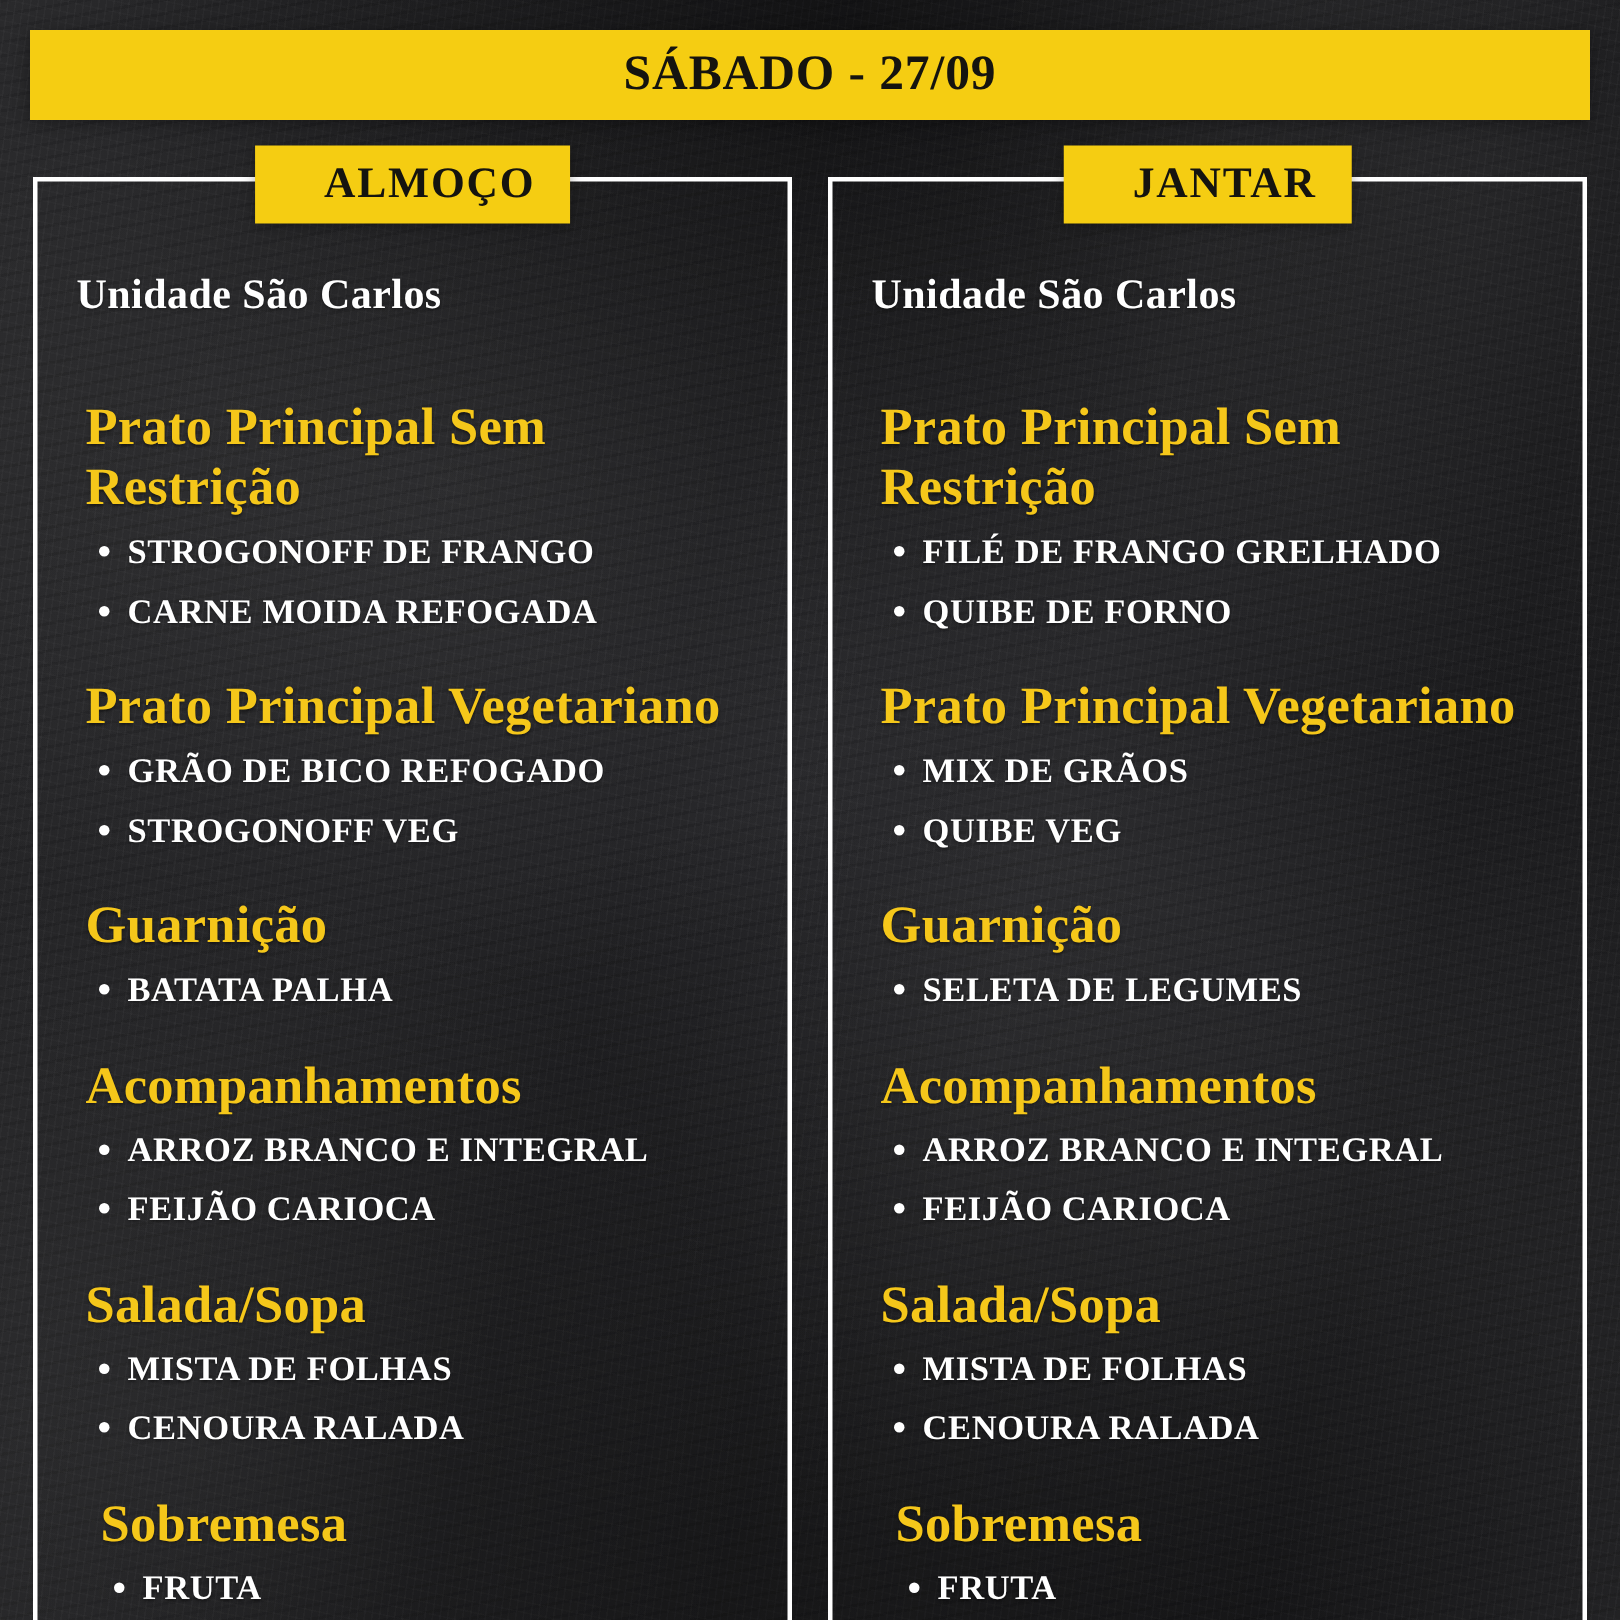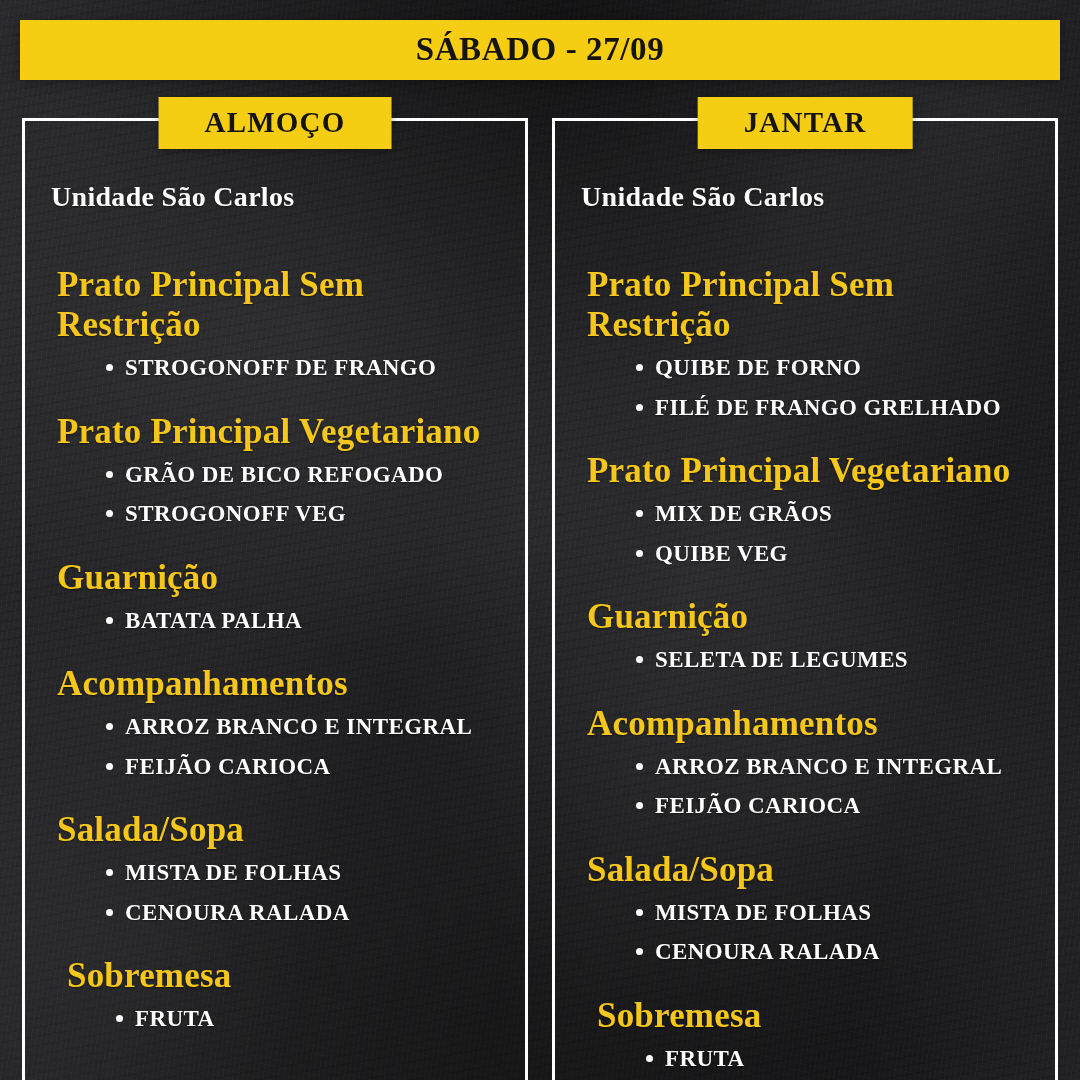--- a/index.html
+++ b/index.html
@@ -96,21 +96,21 @@
     position: absolute;
     top: -24px;
     left: 50%;
     transform: translateX(-50%);
     background: #f5cd12;
     color: #15140f;
     font-family: "Liberation Serif", serif;
     font-weight: bold;
     font-size: 29px;
     letter-spacing: 1.2px;
-    padding: 9px 46px 10px 46px;
+    padding: 9px 23px 10px 46px;
     white-space: nowrap;
     box-shadow: 0 2px 8px rgba(0,0,0,0.30);
   }
 
   .unit {
     text-align: left;
     color: #ffffff;
     font-family: "Liberation Serif", serif;
     font-weight: bold;
     font-size: 28px;
@@ -147,21 +147,20 @@
   }
   .items li {
     position: relative;
     color: #ffffff;
     font-family: "Liberation Serif", serif;
     font-weight: bold;
     font-size: 23px;
     letter-spacing: 0.4px;
     line-height: 1.72;
     text-shadow: 0 1px 2px rgba(0,0,0,0.45);
-    margin-left: 40px;
   }
   .items li:before {
     content: "";
     position: absolute;
     left: -19px;
     top: 16px;
     width: 7px;
     height: 7px;
     border-radius: 50%;
     background: #ffffff;
@@ -184,20 +183,21 @@
       <div class="panel">
         <div class="panel-title">ALMOÇO</div>
         <div class="unit">Unidade São Carlos</div>
 
         <div class="sections">
 
           <div class="section">
             <div class="section-title">Prato Principal Sem Restrição</div>
             <ul class="items">
               <li>STROGONOFF DE FRANGO</li>
+              <li>CARNE MOIDA REFOGADA</li>
             </ul>
           </div>
 
           <div class="section">
             <div class="section-title">Prato Principal Vegetariano</div>
             <ul class="items">
               <li>GRÃO DE BICO REFOGADO</li>
               <li>STROGONOFF VEG</li>
             </ul>
           </div>
@@ -237,22 +237,22 @@
 
       <div class="panel">
         <div class="panel-title">JANTAR</div>
         <div class="unit">Unidade São Carlos</div>
 
         <div class="sections">
 
           <div class="section">
             <div class="section-title">Prato Principal Sem Restrição</div>
             <ul class="items">
+              <li>FILÉ DE FRANGO GRELHADO</li>
               <li>QUIBE DE FORNO</li>
-              <li>FILÉ DE FRANGO GRELHADO</li>
             </ul>
           </div>
 
           <div class="section">
             <div class="section-title">Prato Principal Vegetariano</div>
             <ul class="items">
               <li>MIX DE GRÃOS</li>
               <li>QUIBE VEG</li>
             </ul>
           </div>

